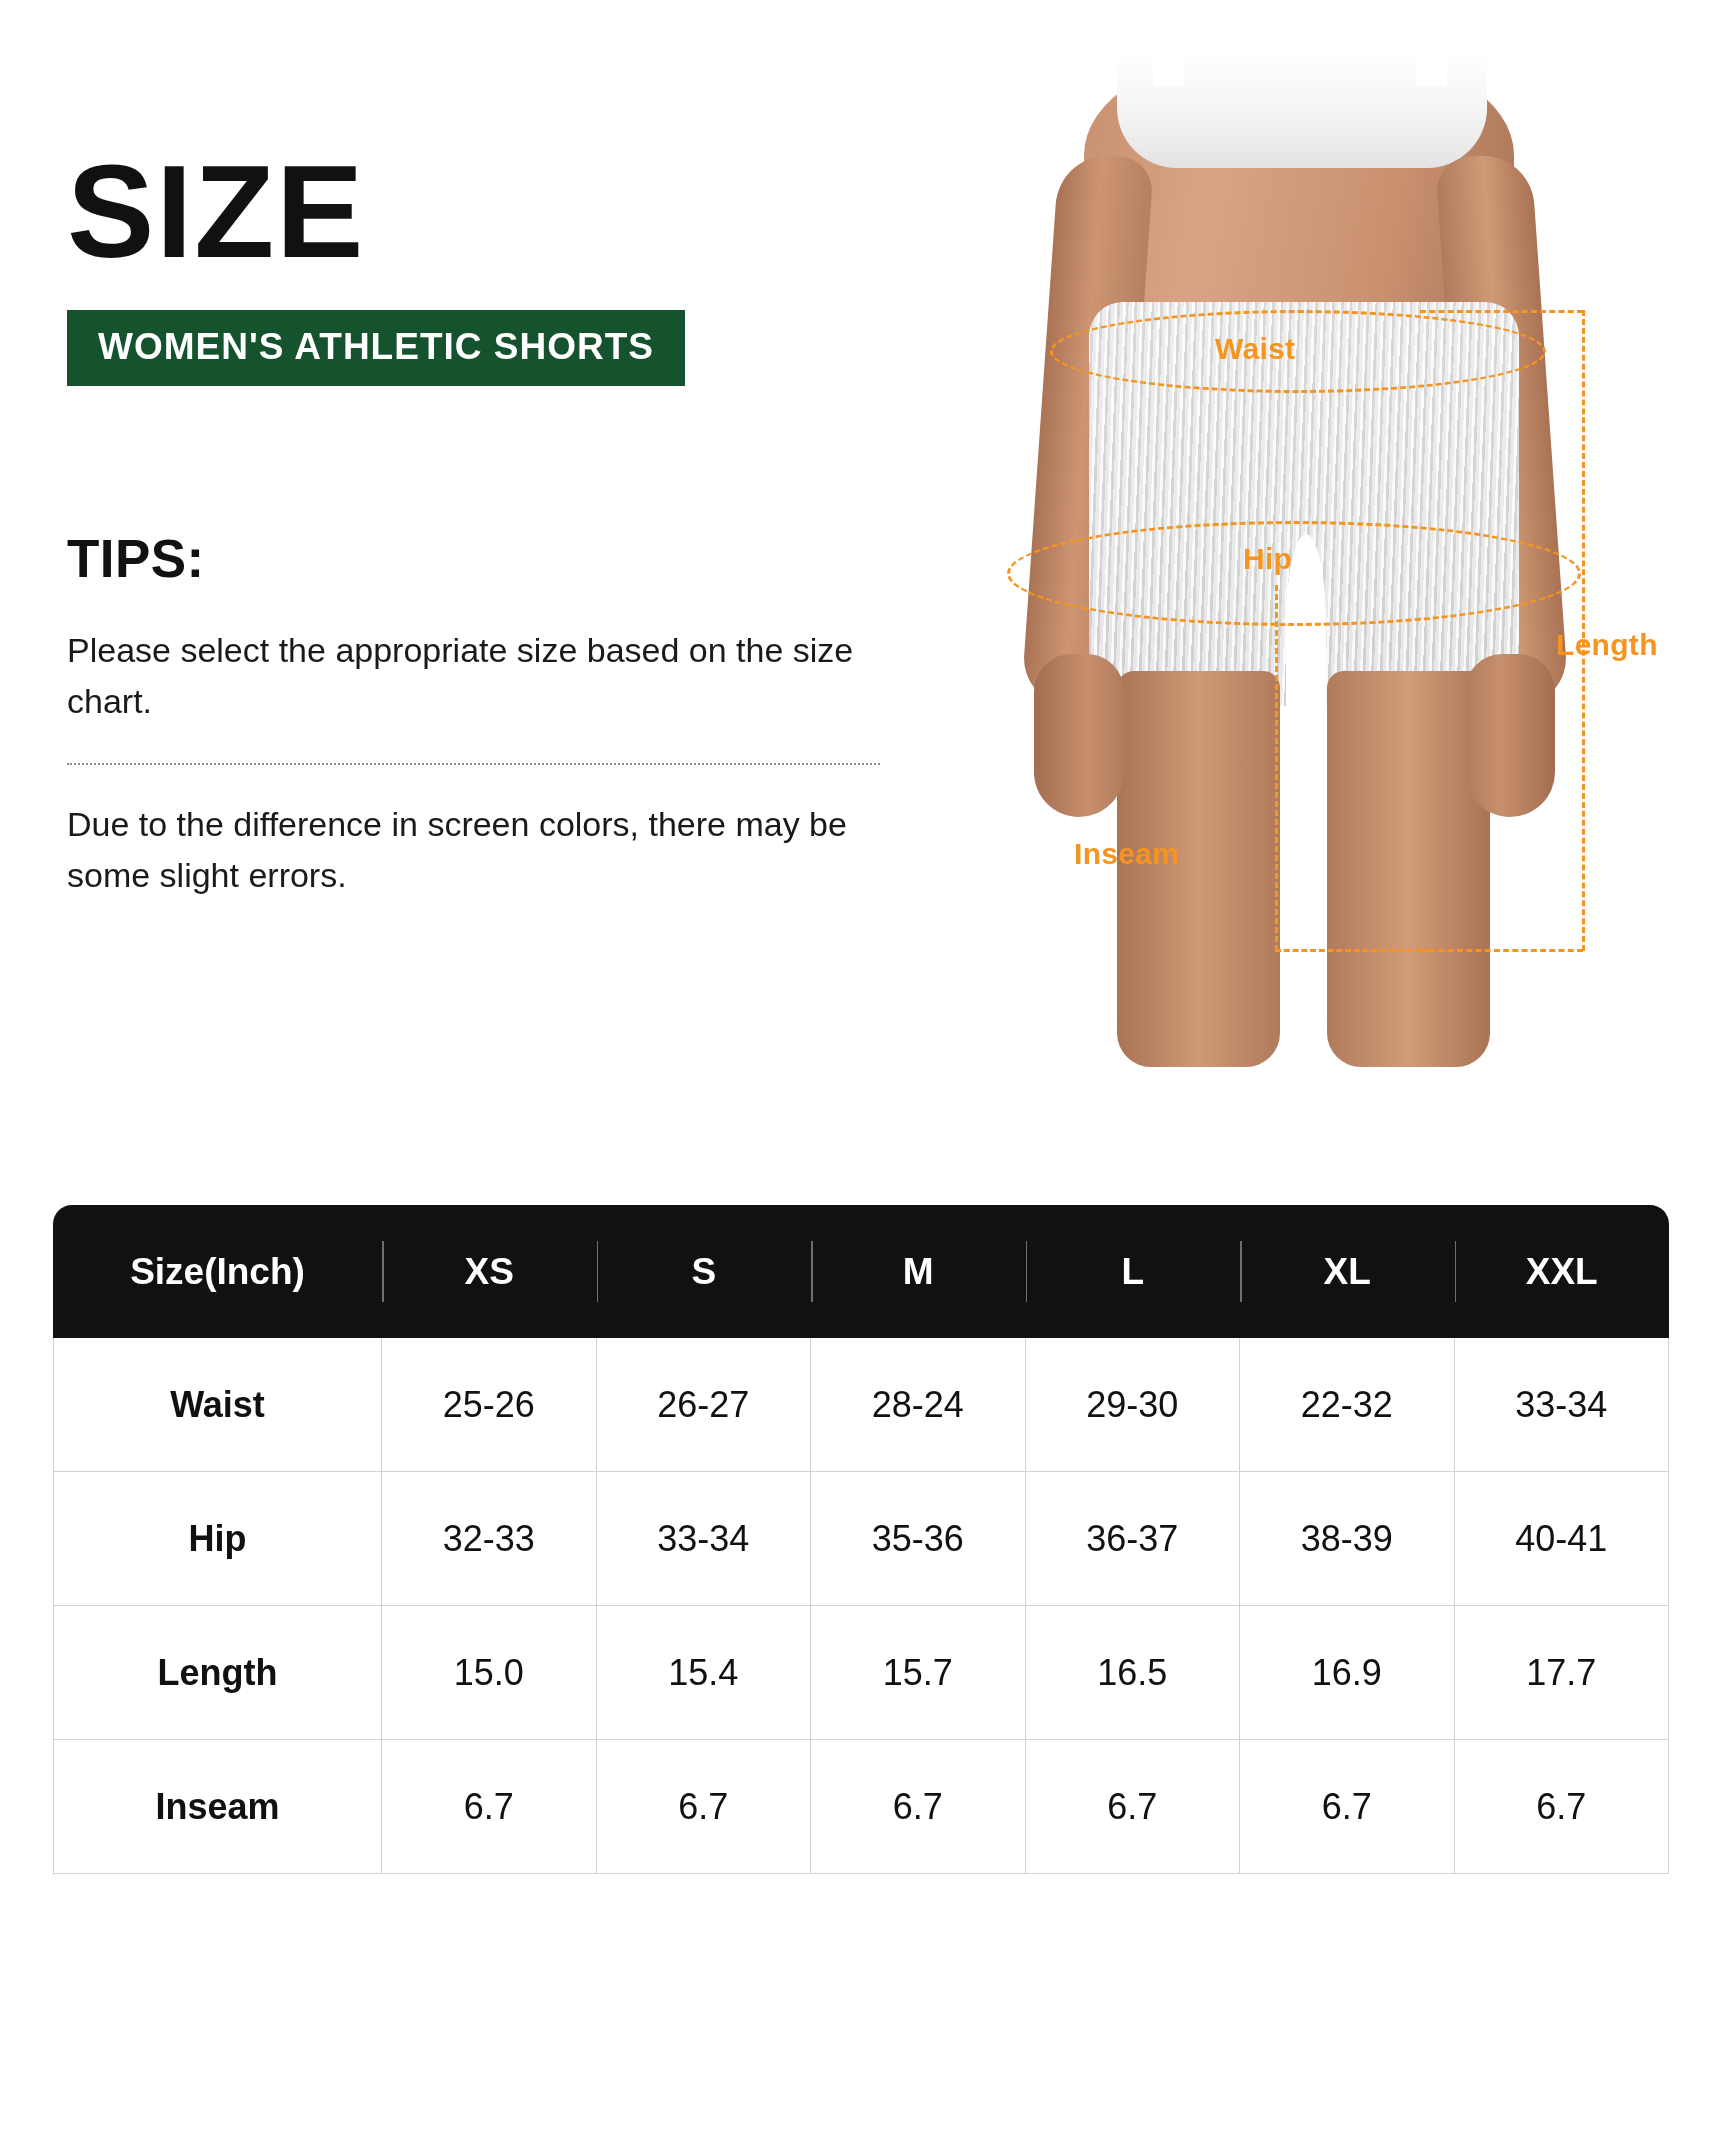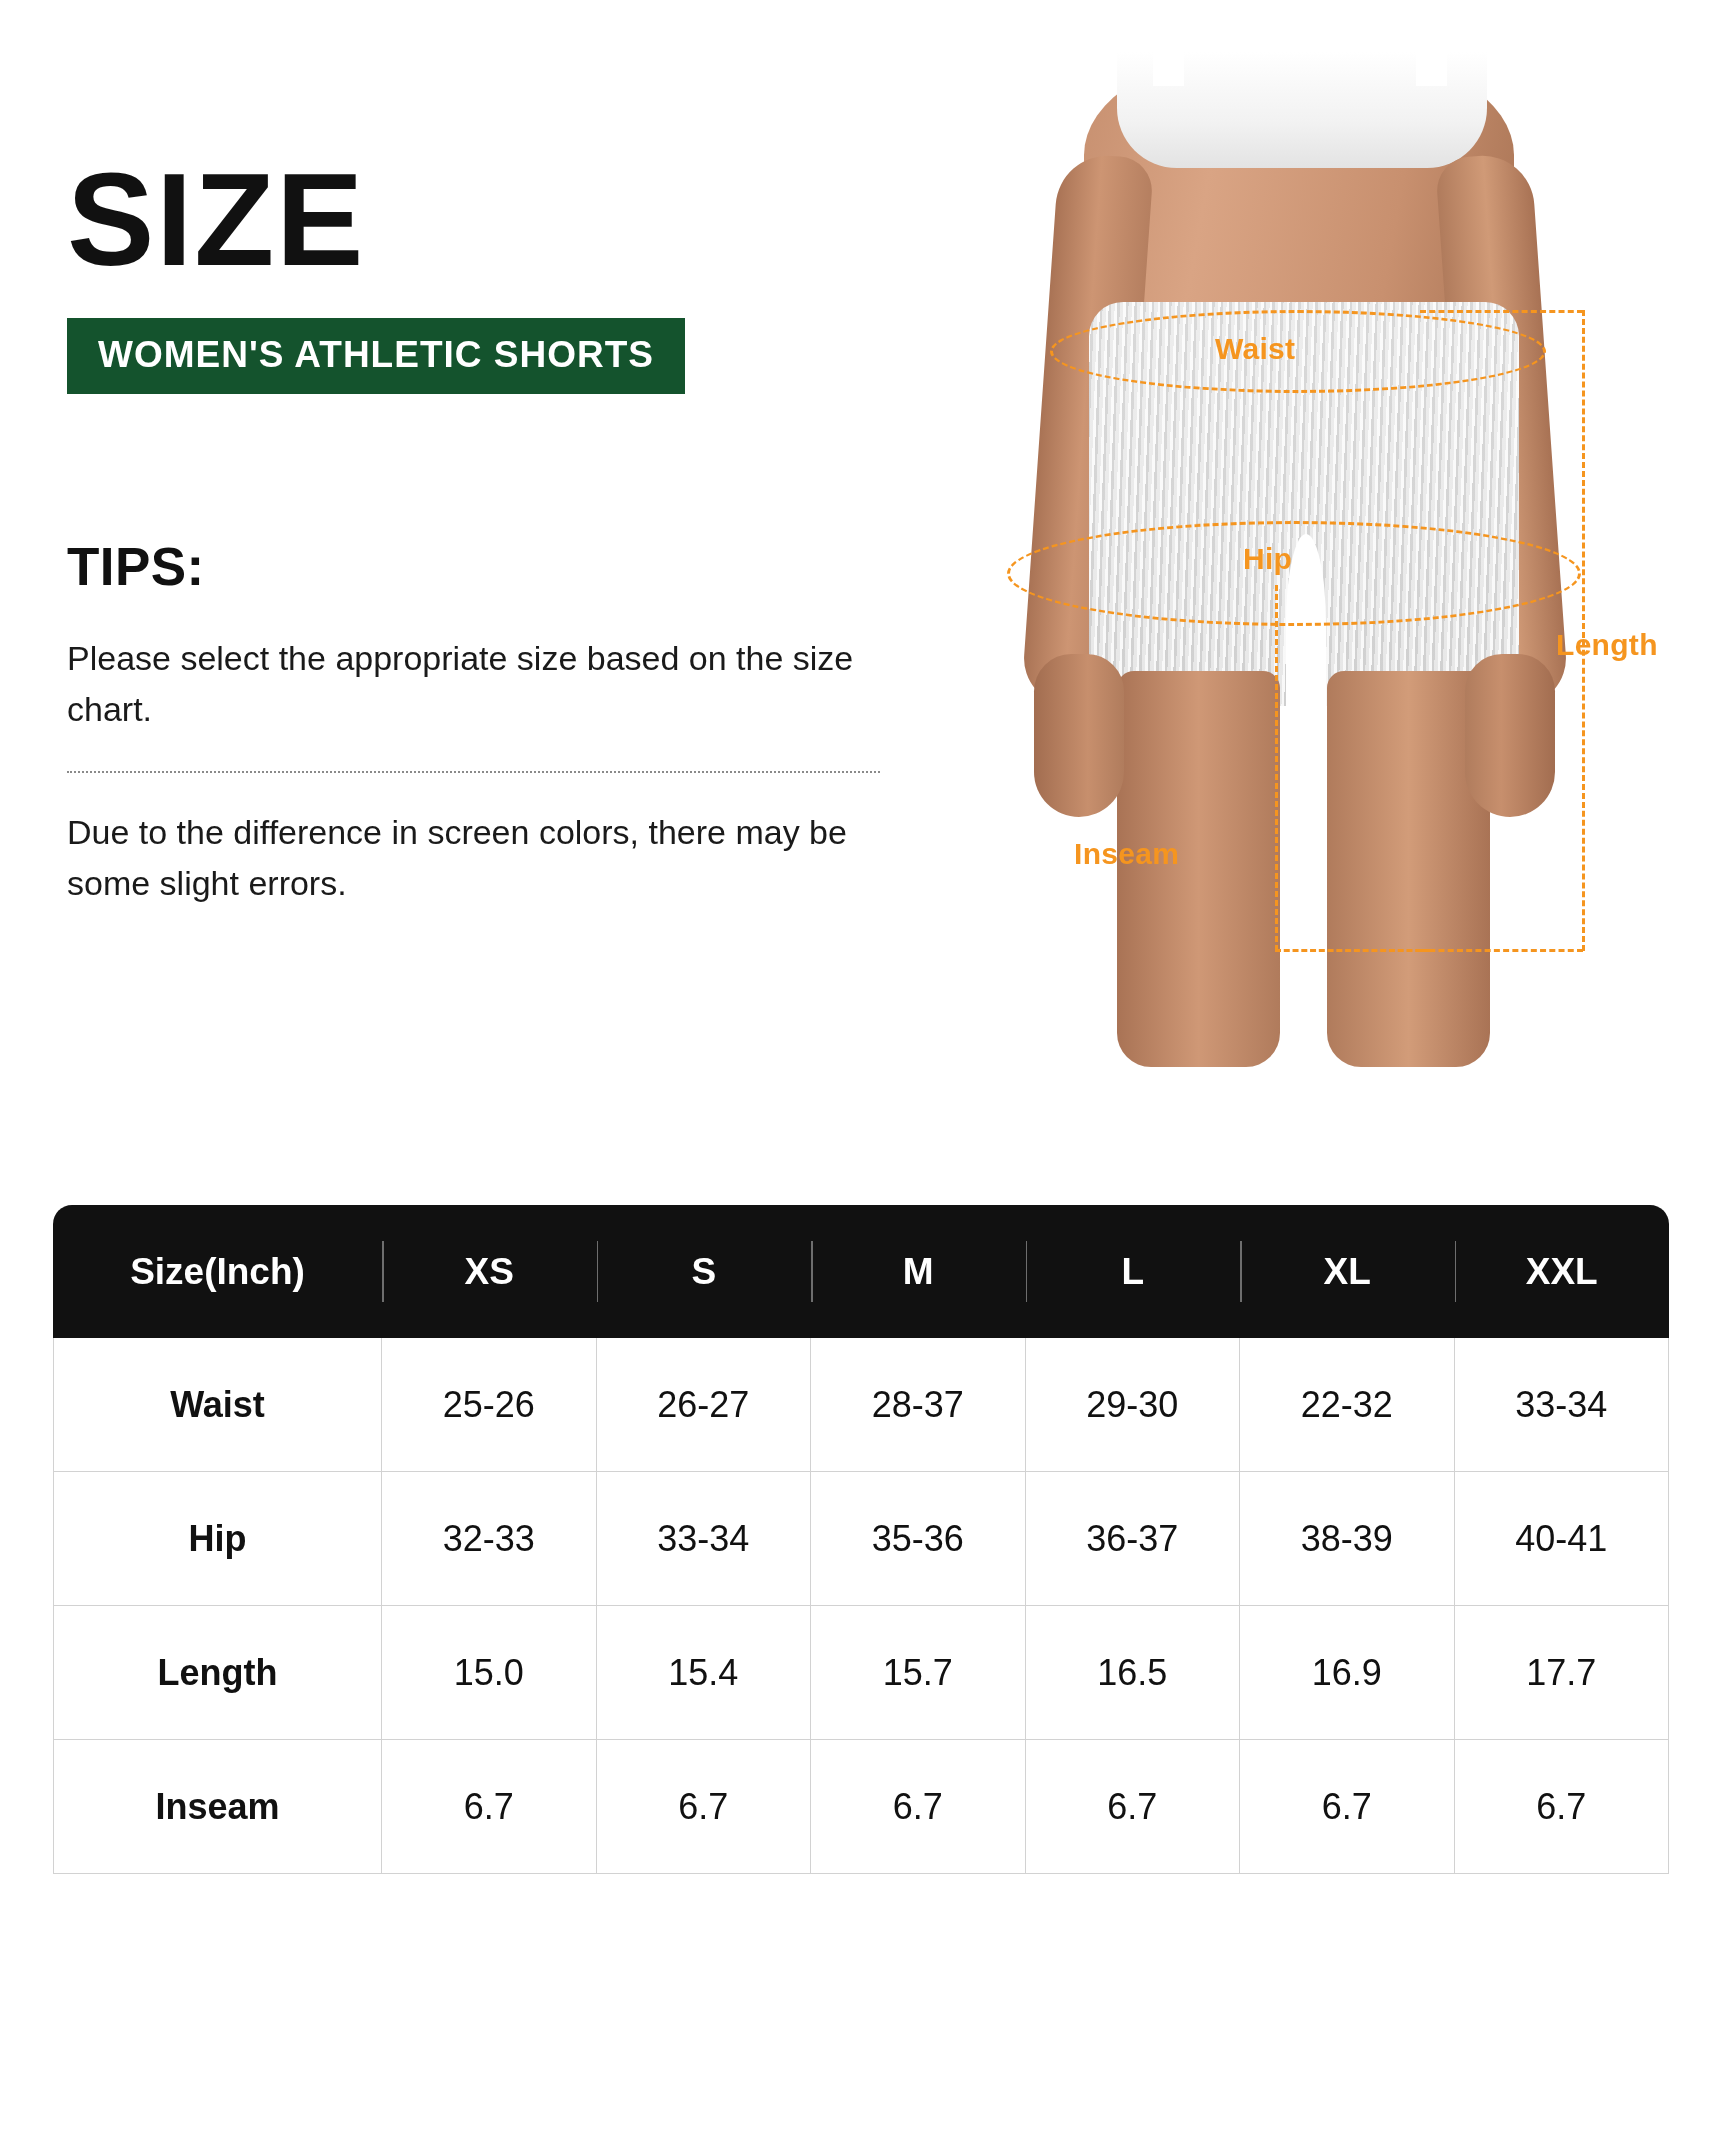--- a/index.html
+++ b/index.html
@@ -19,21 +19,21 @@
   
   .top {
     position: relative;
     width: 1721px;
     height: 1144px;
   }
 
   .left-col {
     position: absolute;
     left: 67px;
-    top: 154px;
+    top: 146px;
     width: 826px;
   }
 
   .size-title {
     font-size: 131px;
     font-weight: 800;
     letter-spacing: 1.7px;
     line-height: 1;
     margin: 0 0 33px 0;
     color: #111111;
@@ -380,21 +380,21 @@
         <th>L</th>
         <th>XL</th>
         <th>XXL</th>
       </tr>
     </thead>
     <tbody>
       <tr>
         <td>Waist</td>
         <td>25-26</td>
         <td>26-27</td>
-        <td>28-37</td>
+        <td>28-24</td>
         <td>29-30</td>
         <td>22-32</td>
         <td>33-34</td>
       </tr>
       <tr>
         <td>Hip</td>
         <td>32-33</td>
         <td>33-34</td>
         <td>35-36</td>
         <td>36-37</td>

